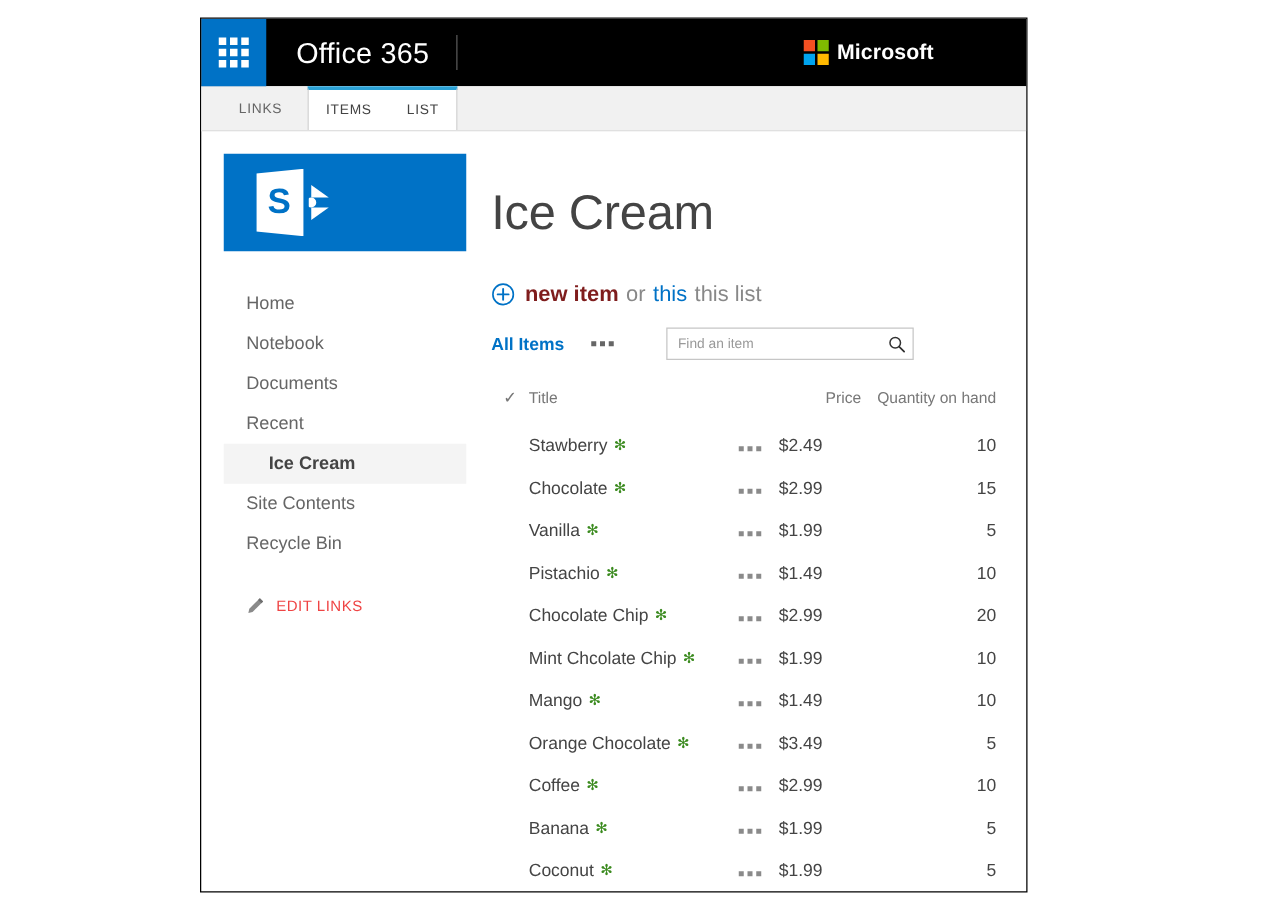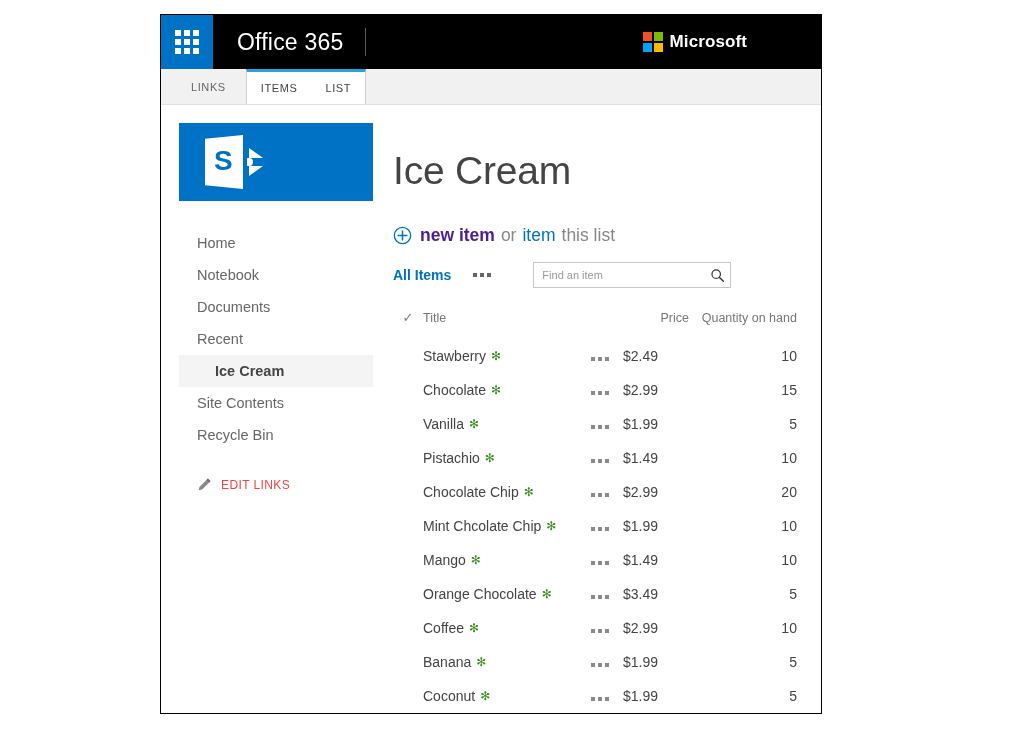--- a/index.html
+++ b/index.html
@@ -231,21 +231,21 @@
     margin-top: 32px;
     color: #888888;
     white-space: nowrap;
   }
   .plus-icon {
     width: 19px;
     height: 19px;
     margin-right: 8px;
     flex: none;
   }
-  .cmd-new { color: #4c1d95; font-weight: 700; cursor: pointer; text-align: center; }
+  .cmd-new { color: #7f1d1d; font-weight: 700; cursor: pointer; text-align: center; }
   .cmd-or { margin: 0 6px; }
   .cmd-edit { color: #0072c6; cursor: pointer; }
   .cmd-tail { margin-left: 6px; }
 
   .viewrow {
     display: flex;
     align-items: center;
     margin-top: 16px;
   }
   .view-name {
@@ -421,21 +421,21 @@
       <div class="maincol">
         <h1 class="page-title">Ice Cream</h1>
 
         <div class="cmdrow">
           <svg class="plus-icon" viewBox="0 0 20 20">
             <circle cx="10" cy="10" r="8.6" fill="none" stroke="#0072c6" stroke-width="1.4"></circle>
             <path d="M10 5.4 V14.6 M5.4 10 H14.6" stroke="#0072c6" stroke-width="1.6" stroke-linecap="round"></path>
           </svg>
           <span class="cmd-new">new item</span>
           <span class="cmd-or">or</span>
-          <span class="cmd-edit">item</span>
+          <span class="cmd-edit">this</span>
           <span class="cmd-tail">this list</span>
         </div>
 
         <div class="viewrow">
           <span class="view-name">All Items</span>
           <span class="dots">
               <i></i>
               <i></i>
               <i></i>
             </span>

